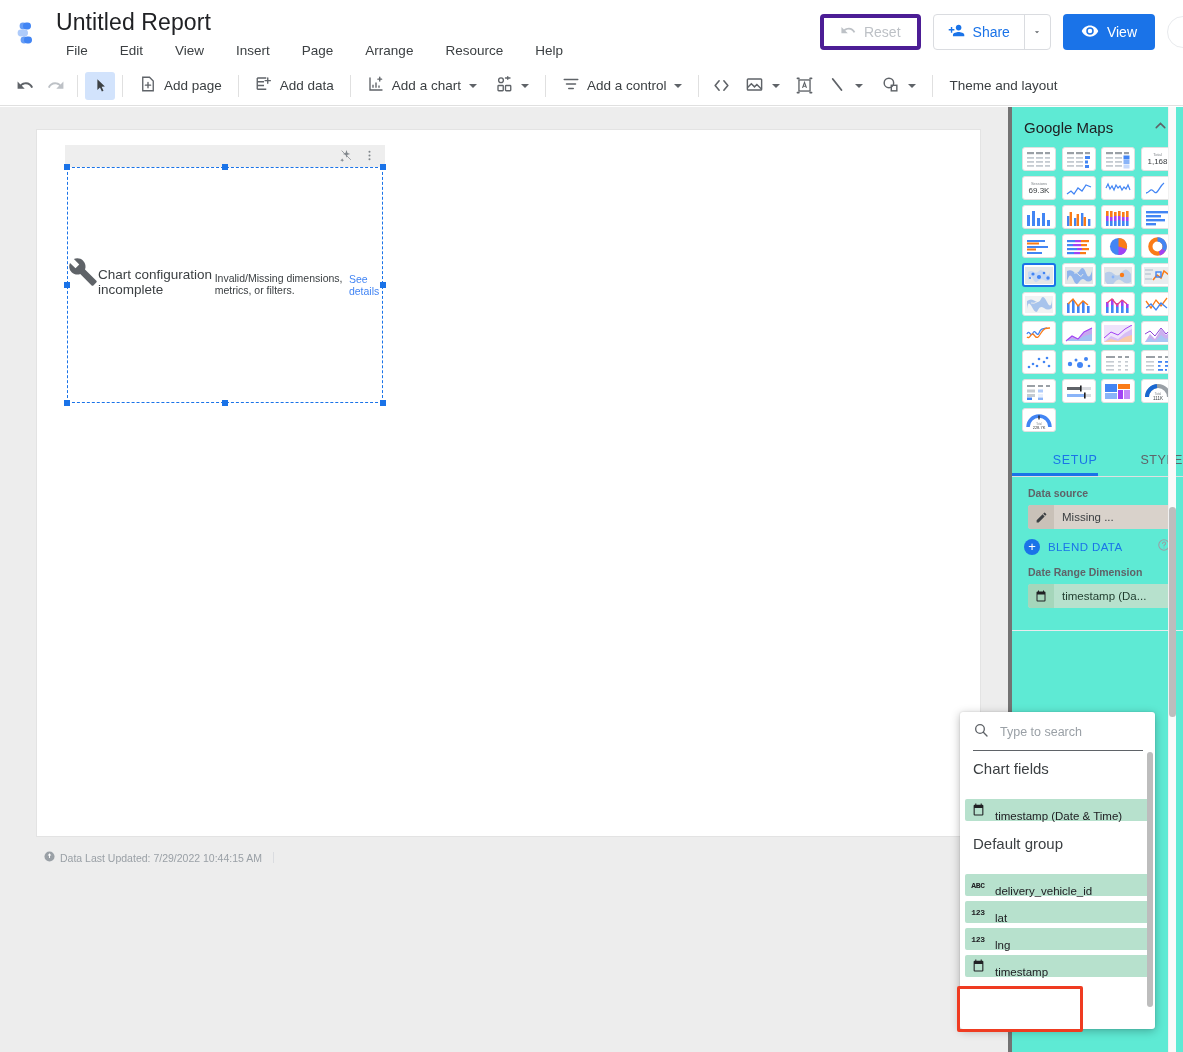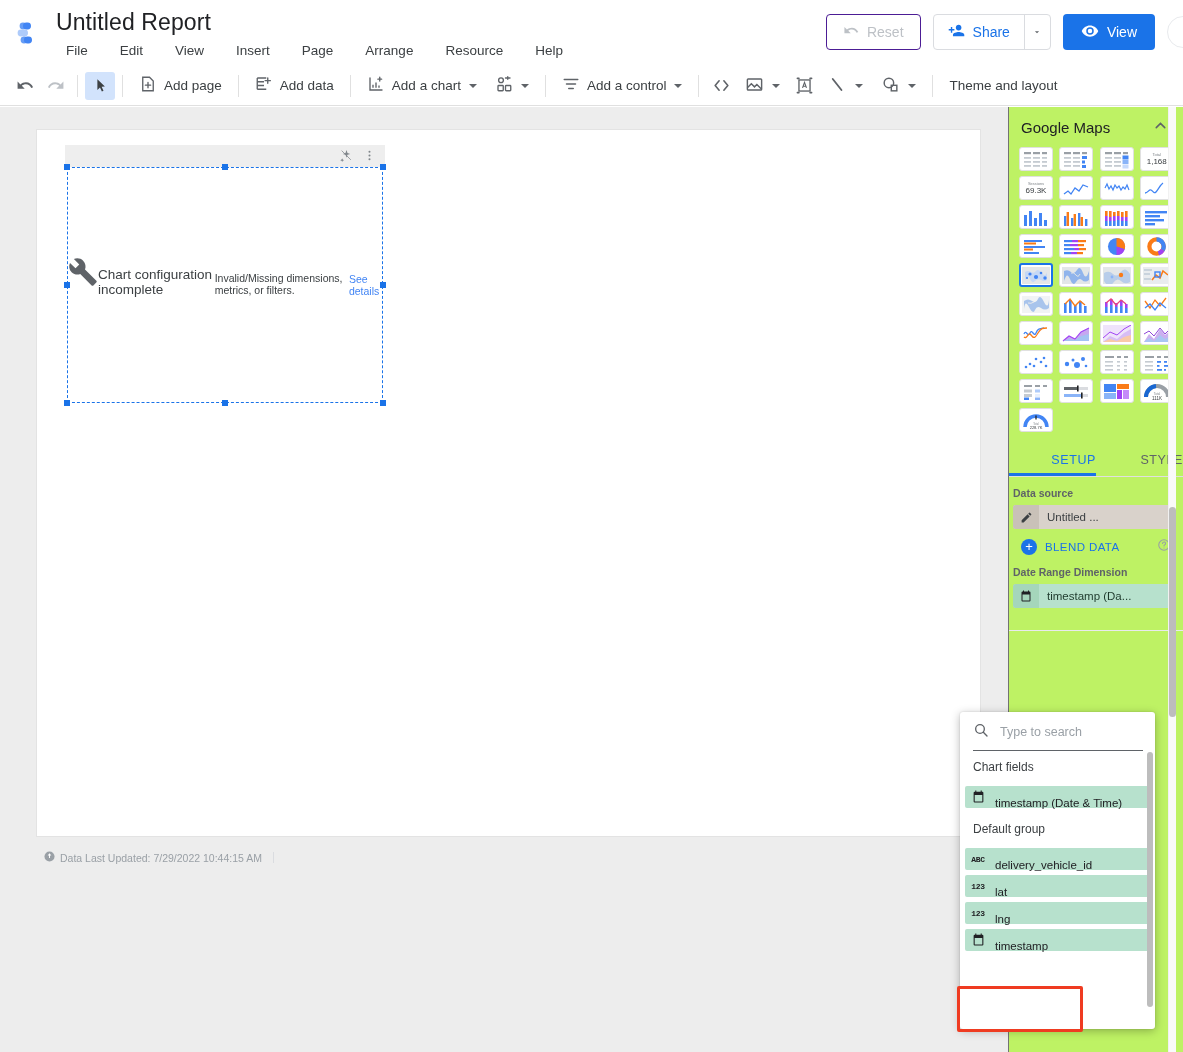--- a/index.html
+++ b/index.html
@@ -35,21 +35,21 @@
     cursor: pointer; border-radius: 3px; white-space: nowrap;
   }
 
   .top-actions {
     position: absolute; right: 0px; top: 14px; height: 36px;
     display: flex; align-items: center; gap: 12px;
   }
   .btn-reset {
     display: flex; align-items: center; gap: 7px;
     height: 36px; padding: 0 16px;
-    border: 1px solid #4c1d95; border-radius: 4px;
+    border: 4px solid #4c1d95; border-radius: 4px;
     color: #bdc1c6; font-size: 14px; background: #fff;
     cursor: default;
   }
   .btn-share-group {
     display: flex; align-items: stretch; height: 36px;
     border: 1px solid #dadce0; border-radius: 4px; overflow: hidden; background:#fff;
   }
   .btn-share {
     display: flex; align-items: center; gap: 8px;
     padding: 0 14px; color: #1a73e8; font-size: 14px; cursor: pointer;
@@ -125,21 +125,21 @@
   .footer-note {
     position: absolute; left: 44px; top: 744px;
     display: flex; align-items: center; gap: 5px;
     font-size: 10.5px; color: #9aa0a6; white-space: nowrap;
   }
   .footer-divider { width:1px; height:11px; background:#dadce0; margin-left:6px; }
 
   
   .rpanel {
     position: absolute; top: 107px; right: 0; width: 175px; height: 945px;
-    background: #bef264; border-left: 1px solid #737373;
+    background: #5eead4; border-left: 4px solid #737373;
   }
   .rpanel-head {
     display: flex; align-items: center; justify-content: space-between;
     padding: 10px 14px 6px 12px;
   }
   .rpanel-title { font-size: 15px; color: #202124; }
   .gallery {
     display: grid; grid-template-columns: repeat(4, 1fr);
     gap: 5px; padding: 3px 8px 6px 10px;
   }
@@ -156,21 +156,21 @@
   .tabs {
     display: flex; border-bottom: 1px solid #e0e0e0; margin-top: 4px;
   }
   .tab {
     flex: 1; text-align: right; padding: 11px 0 9px;
     font-size: 12.5px; color: #5f6368; letter-spacing: .6px; cursor: pointer;
   }
   .tab.active { color: #1a73e8; box-shadow: inset 0 -3px 0 #1a73e8; font-weight: 500; }
 
   .setup-body { position: relative; padding: 0 0 0 0; }
-  .sec { padding: 10px 12px 0 4px; }
+  .sec { padding: 10px 12px 0 16px; }
   .sec-label { font-size: 10.5px; color: #5f6368; font-weight: bold; margin-bottom: 6px; }
   .chip {
     display: flex; align-items: center; height: 24px; border-radius: 3px;
     overflow: hidden; font-size: 11.5px; cursor: pointer;
   }
   .chip .chip-ico {
     width: 26px; height: 24px; display: flex; align-items: center; justify-content: center;
     flex-shrink: 0;
   }
   .chip .chip-txt { padding-left: 8px; white-space: nowrap; overflow: hidden; text-overflow: ellipsis; }
@@ -205,21 +205,21 @@
     display: flex; align-items: center; gap: 9px;
     padding: 10px 12px 8px 13px;
   }
   .picker-search input {
     border: none; outline: none; font-size: 12.5px; color: #3c4043;
     width: 135px; background: transparent;
     font-family: "Liberation Sans", sans-serif;
   }
   .picker-search input::placeholder { color: #9aa0a6; }
   .search-underline { height: 1px; background: #5f6368; margin: 0 12px 0 13px; }
-  .picker-group { font-size: 12px; color: #3c4043; padding: 9px 0 12px 13px; }
+  .picker-group { font-size: 15px; color: #3c4043; padding: 9px 0 22px 13px; }
   .f-row {
     display: flex; align-items: center; height: 22px;
     margin: 0 5px 5px 5px; background: #b7e1cd; border-radius: 2px;
     font-size: 11.5px; color: #202124; cursor: pointer;
   }
   .f-ico {
     width: 26px; text-align: center; flex-shrink: 0;
     font-size: 8px; font-weight: bold; color: #202124;
     font-family: "Liberation Mono", monospace; letter-spacing: -.3px;
   }
@@ -926,21 +926,21 @@
 
     <div class="setup-body">
       <div class="sec">
         <div class="sec-label">Data source</div>
         <div class="chip ds">
           <span class="chip-ico">
             <svg width="13" height="13" viewBox="0 0 24 24" fill="#3c4043">
                 <path d="M3 17.25V21h3.75L17.8 9.94l-3.75-3.75L3 17.25zM20.7 7.04a1 1 0 000-1.41l-2.34-2.34a1 1 0 00-1.41 0l-1.83 1.83 3.75 3.75 1.83-1.83z"></path>
               </svg>
           </span>
-          <span class="chip-txt">Untitled ...</span>
+          <span class="chip-txt">Missing ...</span>
         </div>
       </div>
 
       <div class="blend-row">
         <span class="plus-circle">+</span>
         <span class="blend-txt">BLEND DATA</span>
         <span>
           <svg width="14" height="14" viewBox="0 0 24 24" fill="none" stroke="#9aa0a6" stroke-width="1.8">
               <circle cx="12" cy="12" r="9"></circle>
               <path d="M9.5 9.5a2.6 2.6 0 115 1c-.6 1-2.5 1.3-2.5 3" stroke-linecap="round"></path>

